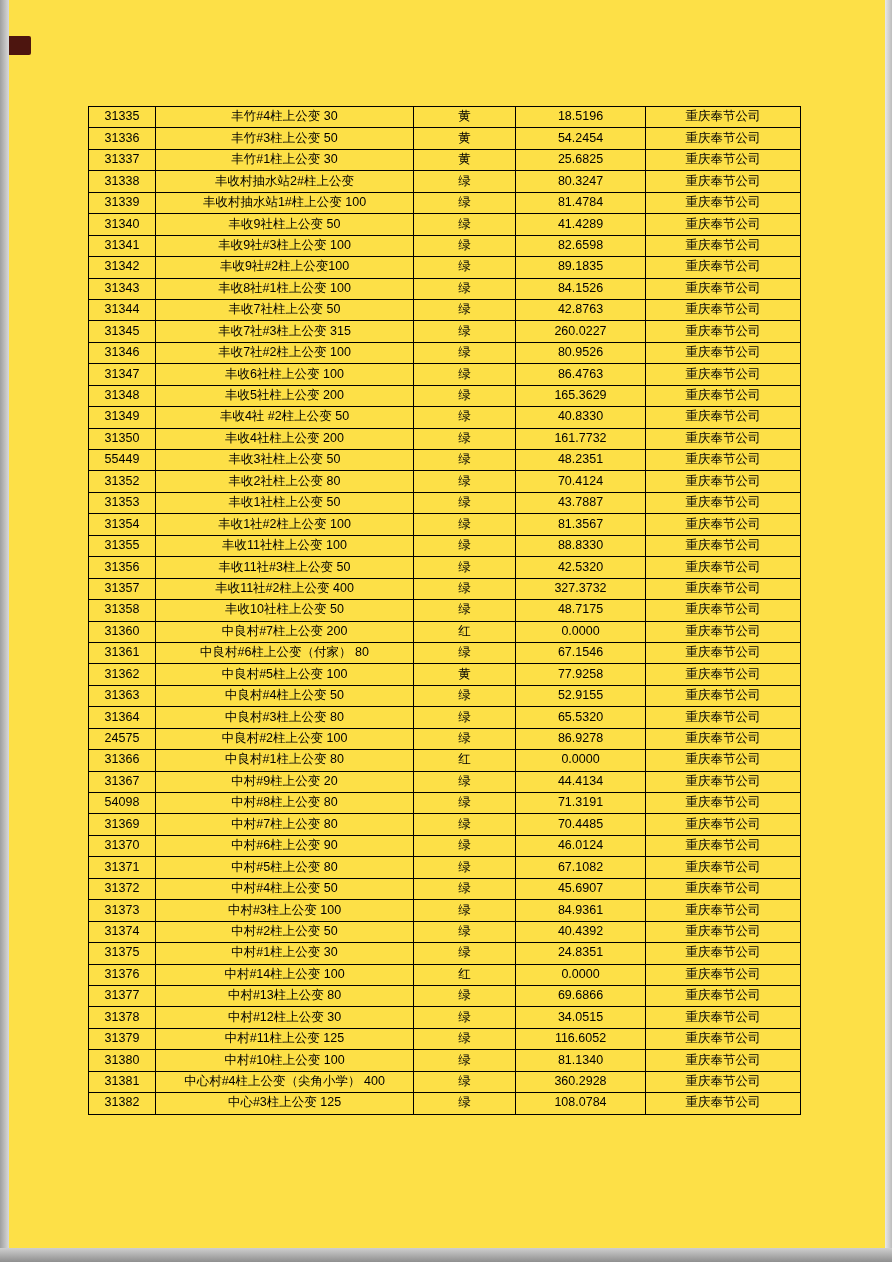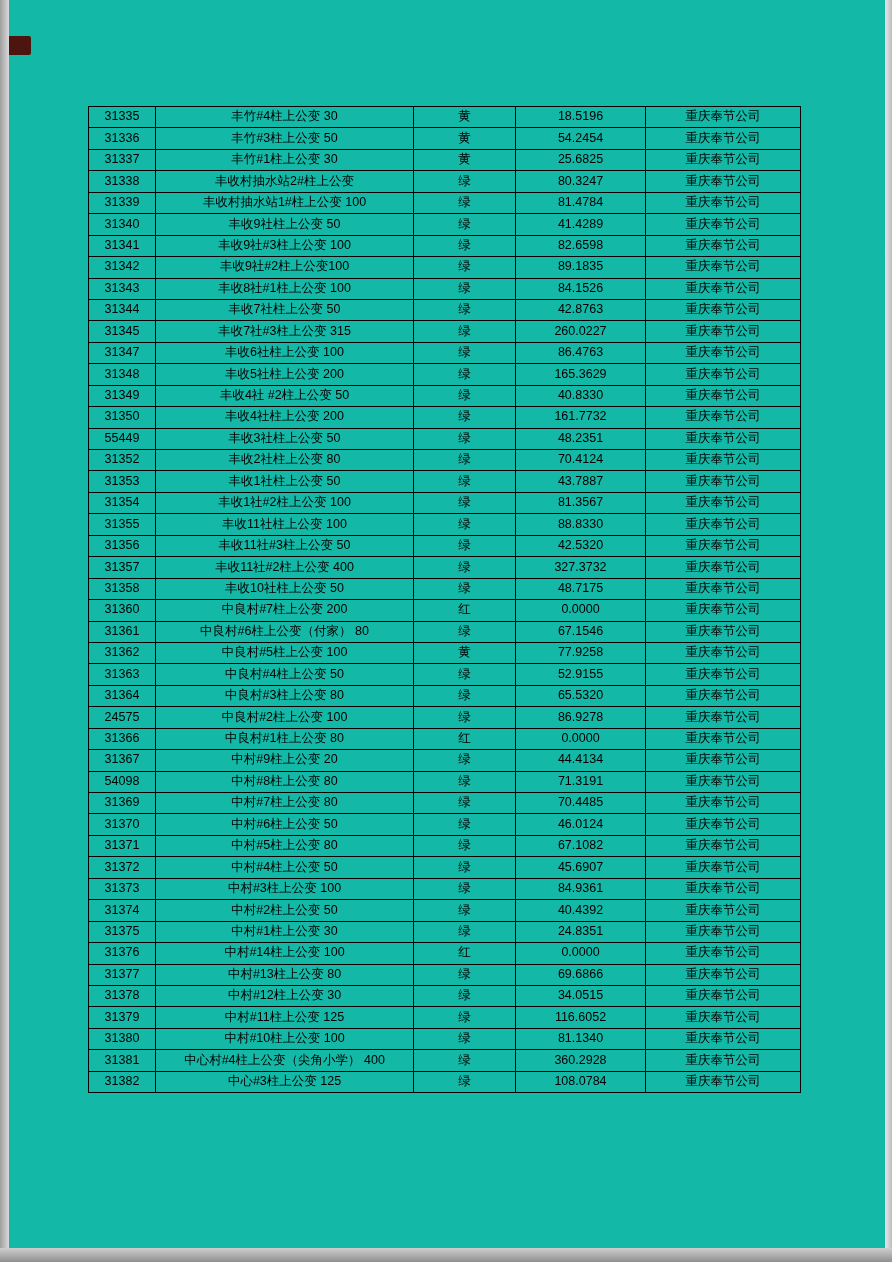--- a/index.html
+++ b/index.html
@@ -8,21 +8,21 @@
     width: 892px;
     height: 1262px;
     background: #ffffff;
     font-family: "Liberation Sans", "DejaVu Sans", sans-serif;
     overflow: hidden;
     position: relative;
   }
   .page {
     position: absolute;
     inset: 0;
-    background: #14b8a6;
+    background: #fde047;
   }
   .edge-left {
     position: absolute;
     left: 0; top: 0;
     width: 9px; height: 1262px;
     background: linear-gradient(to right, #9f9f9f, #d9d9d9);
   }
   .edge-right {
     position: absolute;
     right: 0; top: 0;
@@ -154,20 +154,27 @@
           <td>重庆奉节公司</td>
         </tr>
         <tr>
           <td>31345</td>
           <td>丰收7社#3柱上公变 315</td>
           <td>绿</td>
           <td>260.0227</td>
           <td>重庆奉节公司</td>
         </tr>
         <tr>
+          <td>31346</td>
+          <td>丰收7社#2柱上公变 100</td>
+          <td>绿</td>
+          <td>80.9526</td>
+          <td>重庆奉节公司</td>
+        </tr>
+        <tr>
           <td>31347</td>
           <td>丰收6社柱上公变 100</td>
           <td>绿</td>
           <td>86.4763</td>
           <td>重庆奉节公司</td>
         </tr>
         <tr>
           <td>31348</td>
           <td>丰收5社柱上公变 200</td>
           <td>绿</td>
@@ -309,21 +316,21 @@
         </tr>
         <tr>
           <td>31369</td>
           <td>中村#7柱上公变 80</td>
           <td>绿</td>
           <td>70.4485</td>
           <td>重庆奉节公司</td>
         </tr>
         <tr>
           <td>31370</td>
-          <td>中村#6柱上公变 50</td>
+          <td>中村#6柱上公变 90</td>
           <td>绿</td>
           <td>46.0124</td>
           <td>重庆奉节公司</td>
         </tr>
         <tr>
           <td>31371</td>
           <td>中村#5柱上公变 80</td>
           <td>绿</td>
           <td>67.1082</td>
           <td>重庆奉节公司</td>

